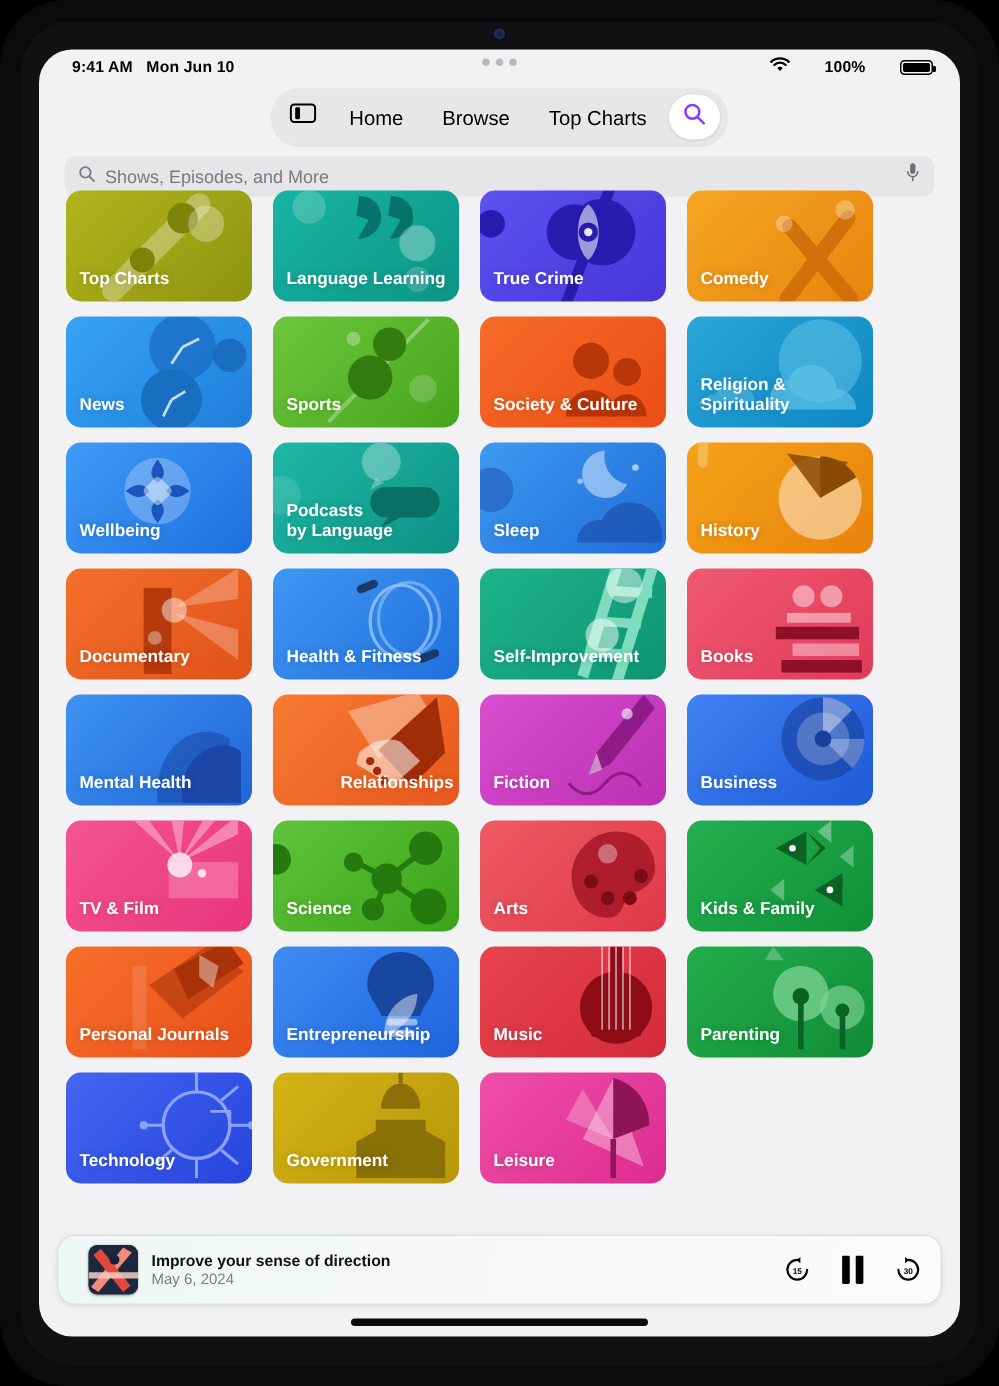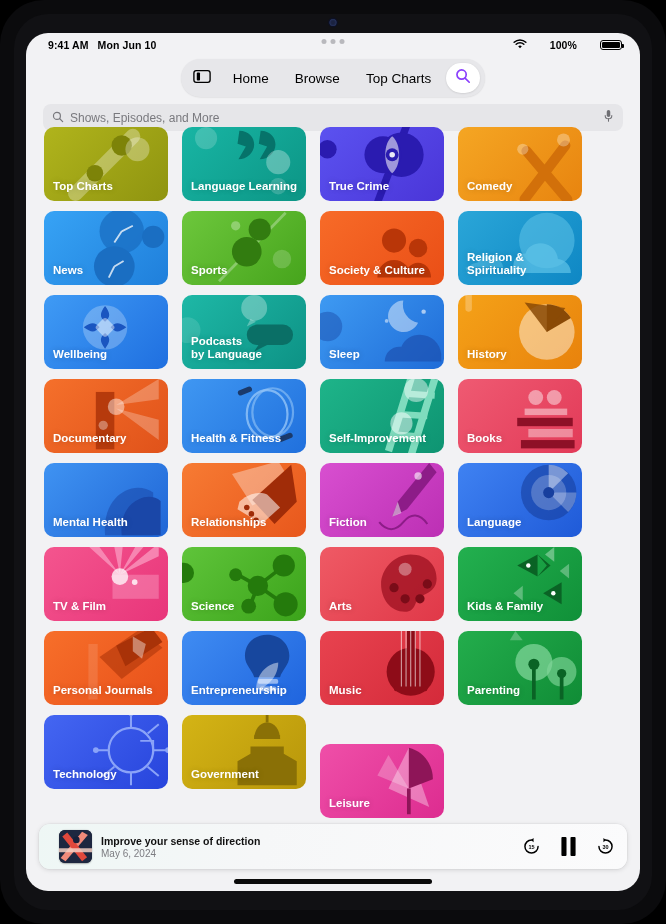--- a/index.html
+++ b/index.html
@@ -401,21 +401,21 @@
           </div>
           <div class="tile" style="background: linear-gradient(135deg, rgb(63, 147, 242) 0%, rgb(32, 102, 214) 100%);">
             <div class="art"><svg width="124" height="74" viewBox="0 0 124 74" preserveAspectRatio="none">
       <svg width="124" height="74" viewBox="0 0 134 84" preserveAspectRatio="xMidYMid slice">
         <path d="M66 80c-2-22 6-40 22-48 10-5 22-4 30 2v46z" fill="#1a47a8" opacity=".55"></path>
       <path d="M84 80c-2-18 5-33 19-39 8-4 17-3 23 2v37z" fill="#1a47a8"></path>
       </svg>
               </svg></div>
             <div class="label">Mental Health</div>
           </div>
-          <div class="tile" style="background: linear-gradient(135deg, rgb(247, 123, 51) 0%, rgb(232, 87, 28) 100%);">
+          <div class="tile" style="background: linear-gradient(135deg, rgb(247, 123, 51) 0%, rgb(232, 87, 28) 100%); padding-left: 36px;">
             <div class="art"><svg width="124" height="74" viewBox="0 0 124 74" preserveAspectRatio="none">
       <svg width="124" height="74" viewBox="0 0 134 84" preserveAspectRatio="xMidYMid slice">
         <path d="M54 14 104 0l16 26-44 22z" fill="rgba(255,255,255,.35)"></path>
       <path d="M118 4 76 42l24 26 24-24z" fill="#a02c08"></path>
       <path d="M62 44c8-8 20-12 30-8l14 14-20 18-26-16z" fill="rgba(255,255,255,.55)"></path>
       <circle cx="70" cy="50" r="3" fill="#a02c08"></circle>
                   <circle cx="75" cy="57" r="3" fill="#a02c08"></circle>
                   <circle cx="80" cy="64" r="3" fill="#a02c08"></circle>
       </svg>
               </svg></div>
@@ -435,21 +435,21 @@
           <div class="tile" style="background: linear-gradient(135deg, rgb(63, 130, 242) 0%, rgb(31, 90, 216) 100%);">
             <div class="art"><svg width="124" height="74" viewBox="0 0 124 74" preserveAspectRatio="none">
       <svg width="124" height="74" viewBox="0 0 134 84" preserveAspectRatio="xMidYMid slice">
         <circle cx="98" cy="34" r="30" fill="#173f9e" opacity=".6"></circle>
       <circle cx="98" cy="34" r="19" fill="rgba(255,255,255,.22)"></circle>
       <path d="M98 34V4a30 30 0 0 1 21 9z" fill="rgba(255,255,255,.4)"></path>
       <path d="M98 34h30a30 30 0 0 1-9 21z" fill="rgba(255,255,255,.28)"></path>
       <circle cx="98" cy="34" r="6" fill="#173f9e"></circle>
       </svg>
               </svg></div>
-            <div class="label">Language</div>
+            <div class="label">Business</div>
           </div>
           <div class="tile" style="background: linear-gradient(135deg, rgb(244, 85, 142) 0%, rgb(232, 53, 122) 100%);">
             <div class="art"><svg width="124" height="74" viewBox="0 0 124 74" preserveAspectRatio="none">
       <svg width="124" height="74" viewBox="0 0 134 84" preserveAspectRatio="xMidYMid slice">
         <path d="M82 32 40 -6h14zM82 32 74 -8h12zM82 32 104 -8h12zM82 32 124 -2v14z" fill="#fa9bc0" opacity=".75"></path>
       <rect x="74" y="32" width="50" height="26" fill="#fa9bc0" opacity=".45"></rect>
       <circle cx="82" cy="34" r="9" fill="rgba(255,255,255,.75)"></circle>
                   <circle cx="98" cy="40" r="3" fill="rgba(255,255,255,.8)"></circle>
       </svg>
               </svg></div>
@@ -562,21 +562,21 @@
             <div class="art"><svg width="124" height="74" viewBox="0 0 124 74" preserveAspectRatio="none">
       <svg width="124" height="74" viewBox="0 0 134 84" preserveAspectRatio="xMidYMid slice">
         <path d="M92 10c8 0 14 8 14 18H78c0-10 6-18 14-18z" fill="#8a7006"></path>
       <path d="M92 2v8" stroke="#8a7006" stroke-width="3"></path>
       <path d="M60 78V52l14-8v-8h36v8l14 8v26z" fill="#8a7006"></path>
       <path d="M106 28h-28v-4h28z" fill="#8a7006"></path>
       </svg>
               </svg></div>
             <div class="label">Government</div>
           </div>
-          <div class="tile" style="background: linear-gradient(135deg, rgb(239, 79, 168) 0%, rgb(221, 44, 144) 100%); margin-top: 29px;">
+          <div class="tile" style="background: linear-gradient(135deg, rgb(239, 79, 168) 0%, rgb(221, 44, 144) 100%);">
             <div class="art"><svg width="124" height="74" viewBox="0 0 124 74" preserveAspectRatio="none">
       <svg width="124" height="74" viewBox="0 0 134 84" preserveAspectRatio="xMidYMid slice">
         <path d="M96 6 74 50l44 20z" fill="rgba(255,255,255,.35)"></path>
       <path d="M96 6c16 4 26 18 26 34l-26 10z" fill="#8e1558"></path>
       <path d="M96 50 62 36l12-22z" fill="rgba(255,255,255,.25)"></path>
       <path d="M96 50v28" stroke="#8e1558" stroke-width="4"></path>
       </svg>
               </svg></div>
             <div class="label">Leisure</div>
           </div>

